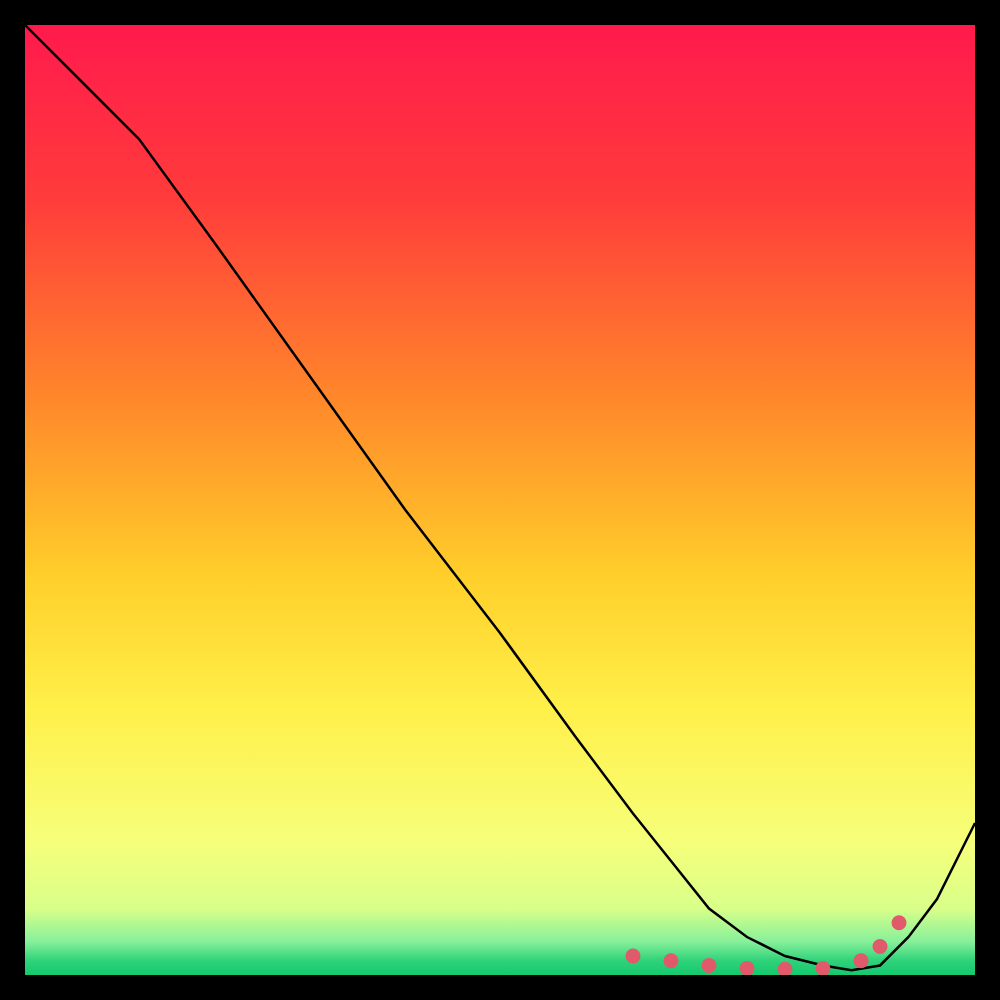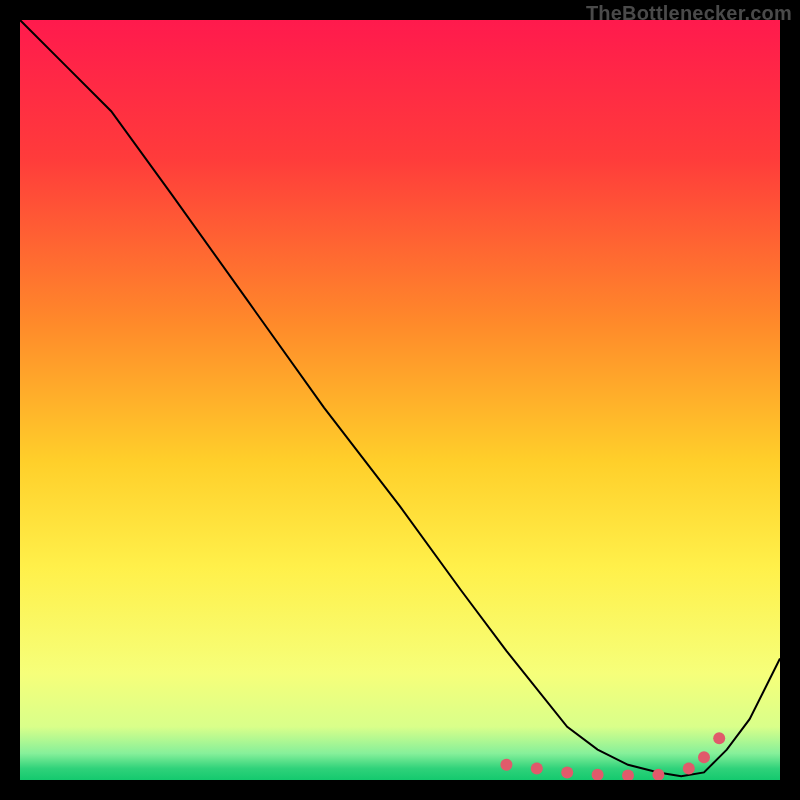--- a/index.html
+++ b/index.html
@@ -38,21 +38,20 @@
     font-weight: 600;
     letter-spacing: 0.2px;
     user-select: none;
   }
 </style>
 </head>
 <body>
 
 <div class="stage">
 
-  <div class="watermark">TheBottlenecker.com</div>
 
   <div class="plot-area">
     <svg viewBox="0 0 760 760" preserveAspectRatio="none">
       <defs>
         <linearGradient id="bg-grad" x1="0" y1="0" x2="0" y2="1">
         <stop offset="0%" stop-color="#ff1a4d"></stop>
             <stop offset="18%" stop-color="#ff3b3b"></stop>
             <stop offset="40%" stop-color="#ff8a2a"></stop>
             <stop offset="57.99999999999999%" stop-color="#ffcf2a"></stop>
             <stop offset="72%" stop-color="#fff04a"></stop>

